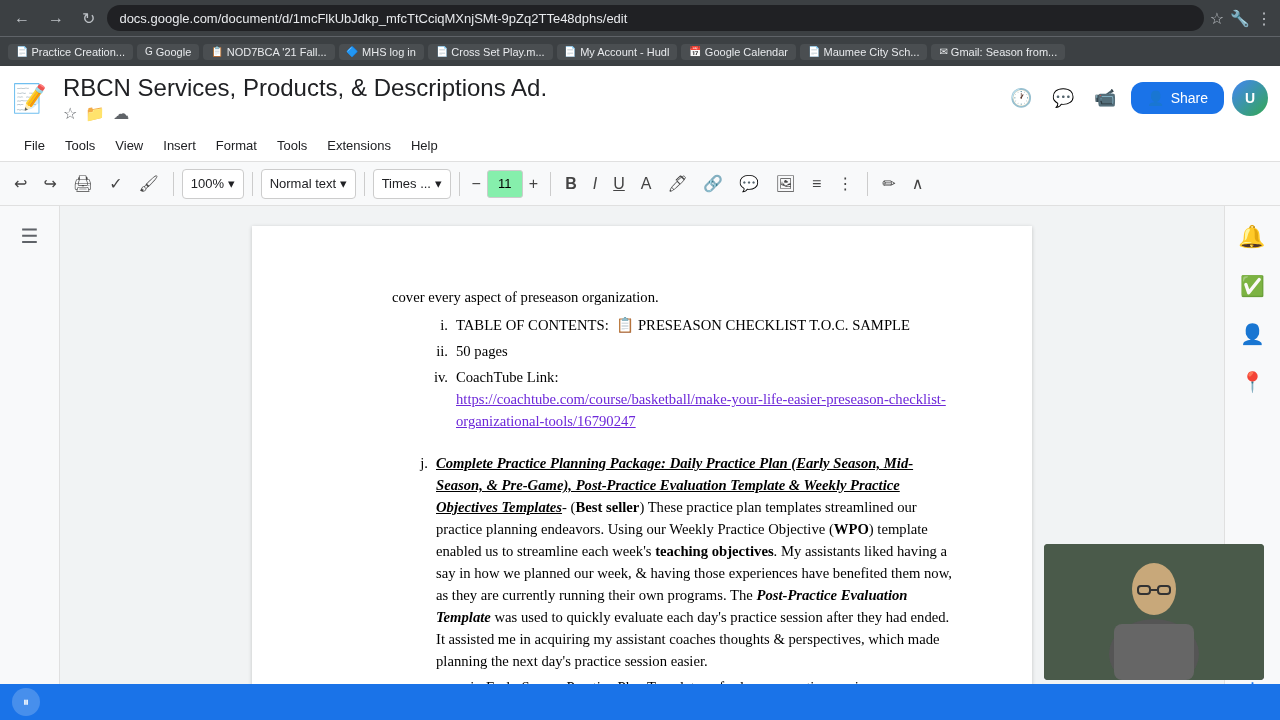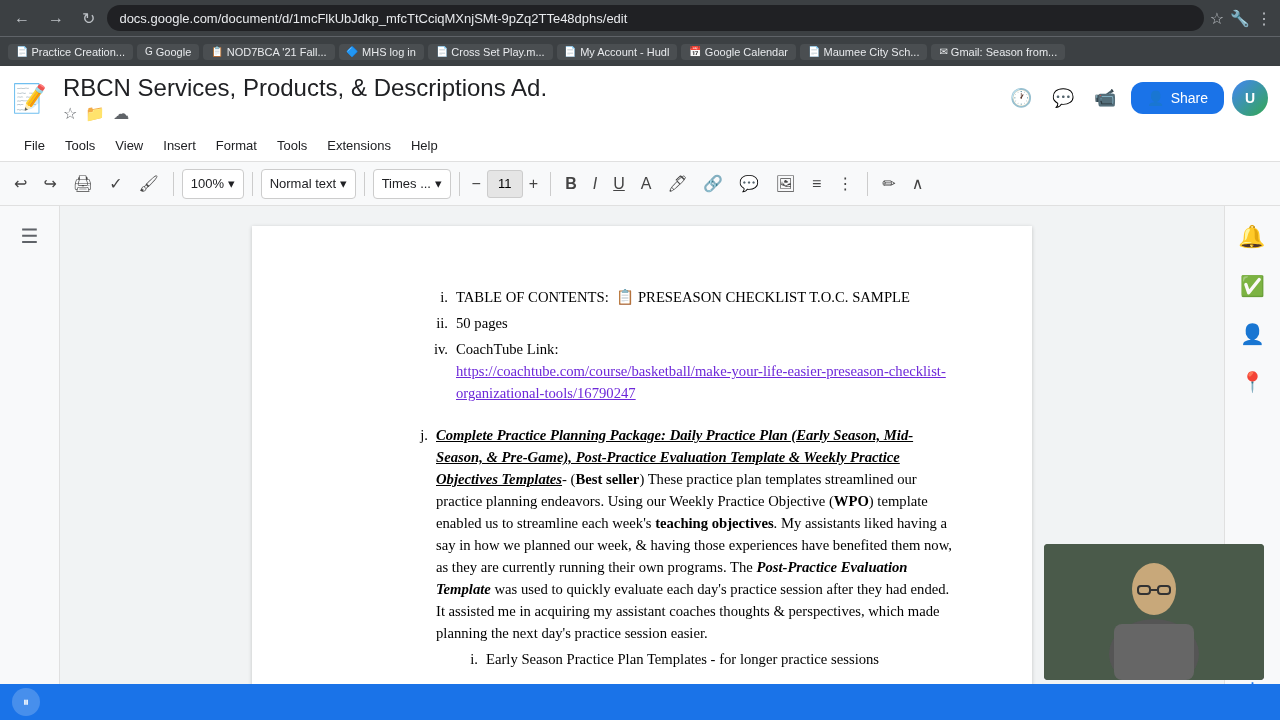--- a/index.html
+++ b/index.html
@@ -107,21 +107,21 @@
       background: #fff; border: 1px solid #ccc; border-radius: 4px;
       padding: 3px 8px; font-size: 13px; cursor: pointer; color: #202124;
       white-space: nowrap; height: 30px;
     }
     .font-size-control {
       display: flex; align-items: center; gap: 2px;
     }
     .font-size-btn { background: none; border: none; font-size: 16px; cursor: pointer; color: #444; padding: 2px 4px; }
     .font-size-box {
       width: 36px; text-align: center; border: 1px solid #ccc;
-      border-radius: 3px; padding: 2px 4px; font-size: 13px; background: #e5e5e5; height: 28px;
+      border-radius: 3px; padding: 2px 4px; font-size: 13px; background: #86efac; height: 28px;
     }
 
     
     .doc-area {
       background: #f1f3f4;
       display: flex;
       height: calc(720px - 36px - 30px - 64px - 32px - 44px);
       overflow: hidden;
     }
     .sidebar-left {
@@ -360,20 +360,21 @@
 <div class="doc-area">
 
   <div class="sidebar-left">
     <span class="sidebar-icon">☰</span>
   </div>
 
   <div class="doc-page-container">
     <div class="doc-page">
       <div class="doc-content">
 
+        <p style="margin-left: 60px;">cover every aspect of preseason organization.</p>
 
         <div class="list-item" style="margin-left: 80px;">
           <span class="list-marker">i.</span>
           <span class="list-text">TABLE OF CONTENTS: &nbsp;📋 PRESEASON CHECKLIST T.O.C. SAMPLE</span>
         </div>
         <div class="list-item" style="margin-left: 80px;">
           <span class="list-marker">ii.</span>
           <span class="list-text">50 pages</span>
         </div>
         <div class="list-item" style="margin-left: 80px;">

